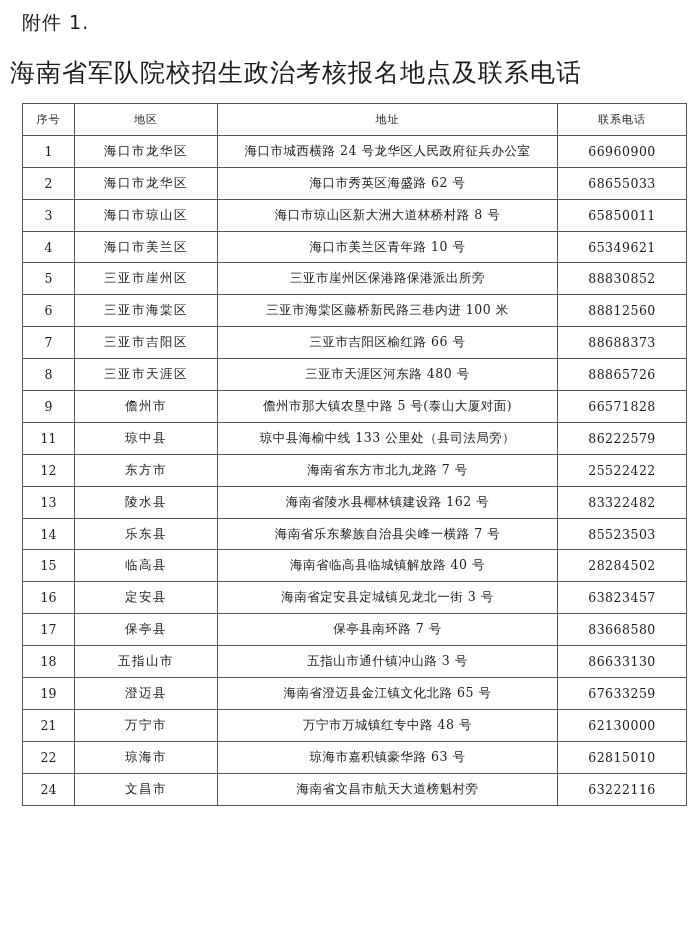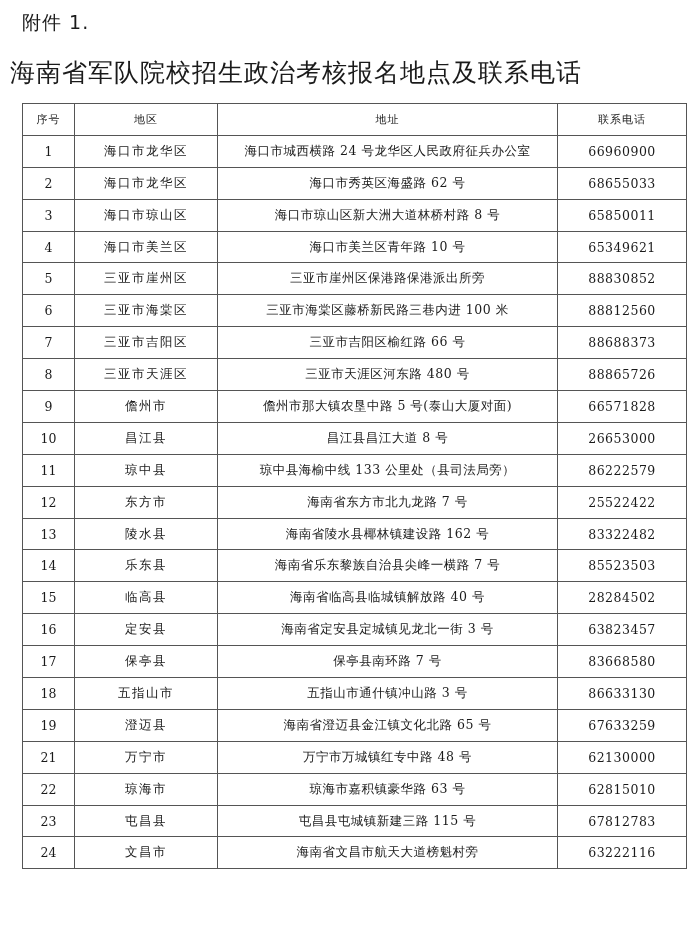--- a/index.html
+++ b/index.html
@@ -91,26 +91,20 @@
         <td class="addr">三亚市天涯区河东路 480 号</td>
         <td class="tel">88865726</td>
       </tr>
       <tr>
         <td>9</td>
         <td class="reg">儋州市</td>
         <td class="addr">儋州市那大镇农垦中路 5 号(泰山大厦对面)</td>
         <td class="tel">66571828</td>
       </tr>
       <tr>
-        <td>10</td>
-        <td class="reg">昌江县</td>
-        <td class="addr">昌江县昌江大道 8 号</td>
-        <td class="tel">26653000</td>
-      </tr>
-      <tr>
         <td>11</td>
         <td class="reg">琼中县</td>
         <td class="addr">琼中县海榆中线 133 公里处（县司法局旁）</td>
         <td class="tel">86222579</td>
       </tr>
       <tr>
         <td>12</td>
         <td class="reg">东方市</td>
         <td class="addr">海南省东方市北九龙路 7 号</td>
         <td class="tel">25522422</td>
@@ -163,25 +157,19 @@
         <td class="addr">万宁市万城镇红专中路 48 号</td>
         <td class="tel">62130000</td>
       </tr>
       <tr>
         <td>22</td>
         <td class="reg">琼海市</td>
         <td class="addr">琼海市嘉积镇豪华路 63 号</td>
         <td class="tel">62815010</td>
       </tr>
       <tr>
-        <td>23</td>
-        <td class="reg">屯昌县</td>
-        <td class="addr">屯昌县屯城镇新建三路 115 号</td>
-        <td class="tel">67812783</td>
-      </tr>
-      <tr>
         <td>24</td>
         <td class="reg">文昌市</td>
         <td class="addr">海南省文昌市航天大道榜魁村旁</td>
         <td class="tel">63222116</td>
       </tr>
     </tbody>
 </table>
 
 </body></html>

